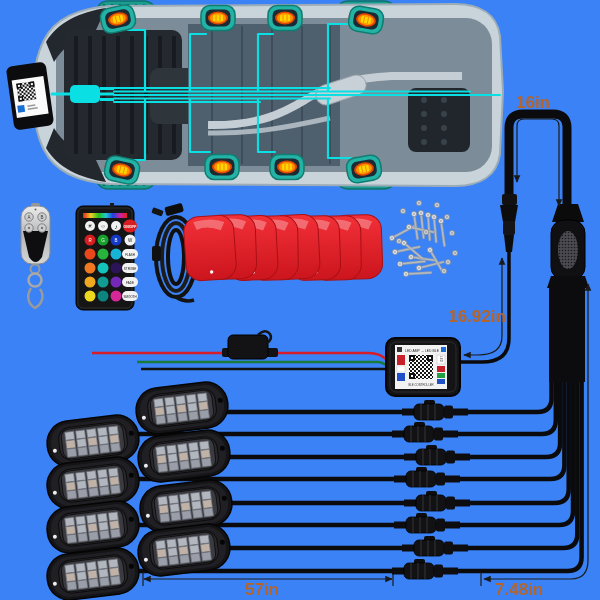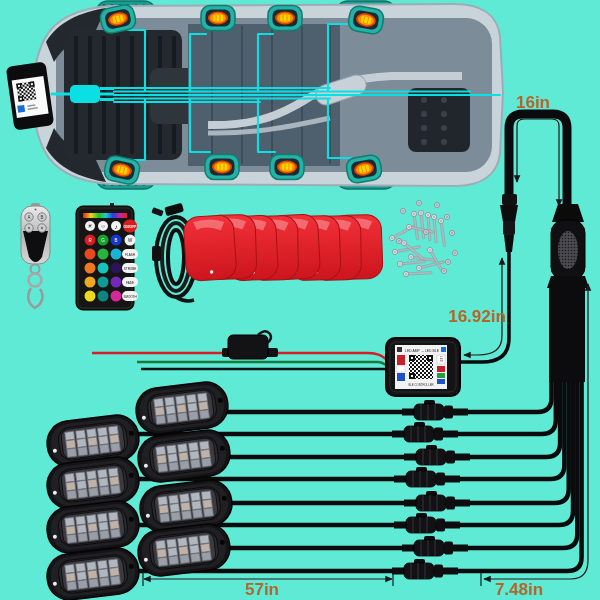--- a/index.html
+++ b/index.html
@@ -1,16 +1,16 @@
 <!DOCTYPE html>
 <html><head>
 <meta charset="utf-8">
 <style>
   html,body{margin:0;padding:0;background:#ffffff;}
-  .stage{position:relative;width:600px;height:600px;background:#5eead4;overflow:hidden;}
+  .stage{position:relative;width:600px;height:600px;background:#3b82f6;overflow:hidden;}
   svg{display:block;}
   text{font-family:"Liberation Sans",sans-serif;}
   .dim{fill:#b5652a;font-size:17px;font-weight:600;}
   .mline{stroke:#1a1a1a;stroke-width:1.2;fill:none;}
   .wire{stroke:#0b0b0d;fill:none;}
   .cyan{stroke:#0ae0e4;fill:none;stroke-linejoin:round;stroke-linecap:round;}
 </style>
 </head>
 <body>
 

